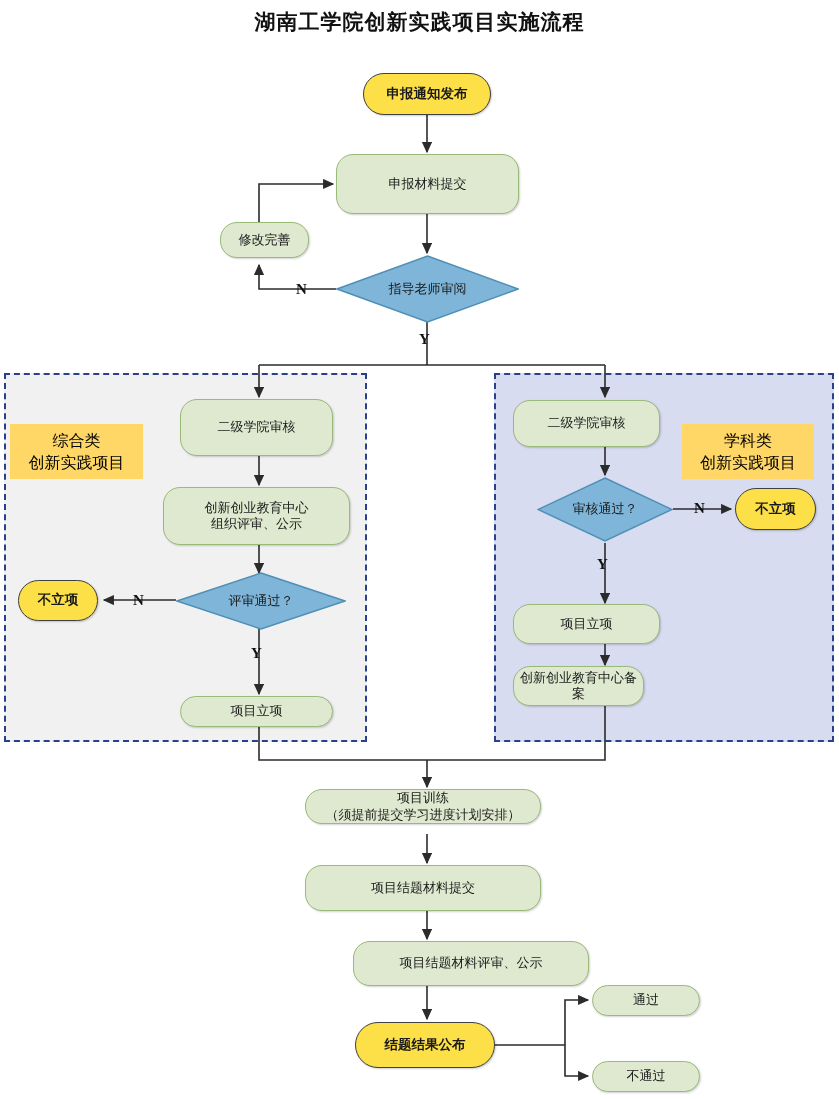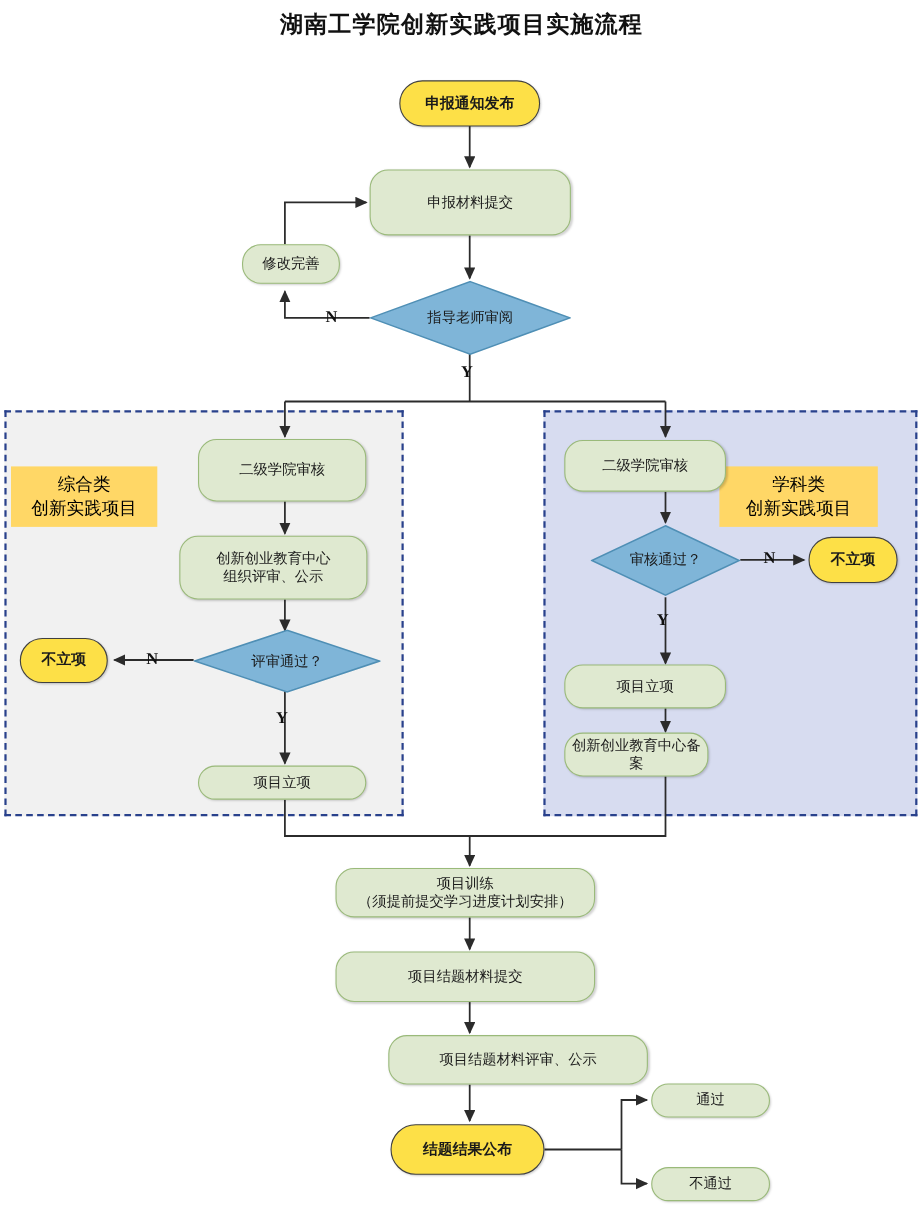--- a/index.html
+++ b/index.html
@@ -51,21 +51,21 @@
 
   <div class="panel panel-left" style="left:4px;top:373px;width:363px;height:369px;"></div>
   <div class="panel panel-right" style="left:494px;top:373px;width:340px;height:369px;"></div>
 
   <div class="tag" style="left:10px;top:380px;width:133px;height:55px;">
     <div>
       <div>综合类</div>
       <div>创新实践项目</div>
     </div>
   </div>
-  <div class="tag" style="left:654px;top:380px;width:144px;height:55px;">
+  <div class="tag" style="left:682px;top:380px;width:132px;height:55px;">
     <div>
       <div>学科类</div>
       <div>创新实践项目</div>
     </div>
   </div>
 
   <svg id="svg-layer" viewBox="0 0 839 1099">
     <defs>
       <marker id="ah" markerWidth="9" markerHeight="9" refX="6.2" refY="3.2" orient="auto" markerUnits="strokeWidth">
         <path d="M0,0 L7,3.2 L0,6.4 z" fill="#2b2b2b"></path>
@@ -134,21 +134,21 @@
     <span class="dec-label">指导老师审阅</span>
   </div>
 
   <div class="blabel" style="left:296px;top:281px;">N</div>
   <div class="blabel" style="left:419px;top:331px;">Y</div>
 
   <div class="node proc" style="left:180px;top:399px;width:153px;height:57px;">
     <span>二级学院审核</span>
   </div>
 
-  <div class="node proc" style="left:163px;top:487px;width:171px;height:58px;">
+  <div class="node proc" style="left:163px;top:487px;width:187px;height:58px;">
     <span style="white-space:pre-line;">创新创业教育中心
 组织评审、公示</span>
   </div>
 
   <div class="node dec" style="left:176px;top:572px;width:170px;height:58px;">
     <svg class="dec-shape" viewBox="0 0 170 58" preserveAspectRatio="none">
       <polygon points="85,1 169,29 85,57 1,29" fill="#7fb5d8" stroke="#4f8fb5" stroke-width="1.4"></polygon>
     </svg>
     <span class="dec-label">评审通过？</span>
   </div>
@@ -183,21 +183,21 @@
   </div>
 
   <div class="node proc" style="left:513px;top:604px;width:147px;height:40px;">
     <span>项目立项</span>
   </div>
 
   <div class="node proc" style="left:513px;top:666px;width:131px;height:40px;">
     <span>创新创业教育中心备案</span>
   </div>
 
-  <div class="node proc" style="left:305px;top:789px;width:236px;height:45px;">
+  <div class="node proc" style="left:305px;top:789px;width:236px;height:35px;">
     <div>
       <div>项目训练</div>
       <div>（须提前提交学习进度计划安排）</div>
     </div>
   </div>
 
   <div class="node proc" style="left:305px;top:865px;width:236px;height:46px;">
     <span>项目结题材料提交</span>
   </div>
 

